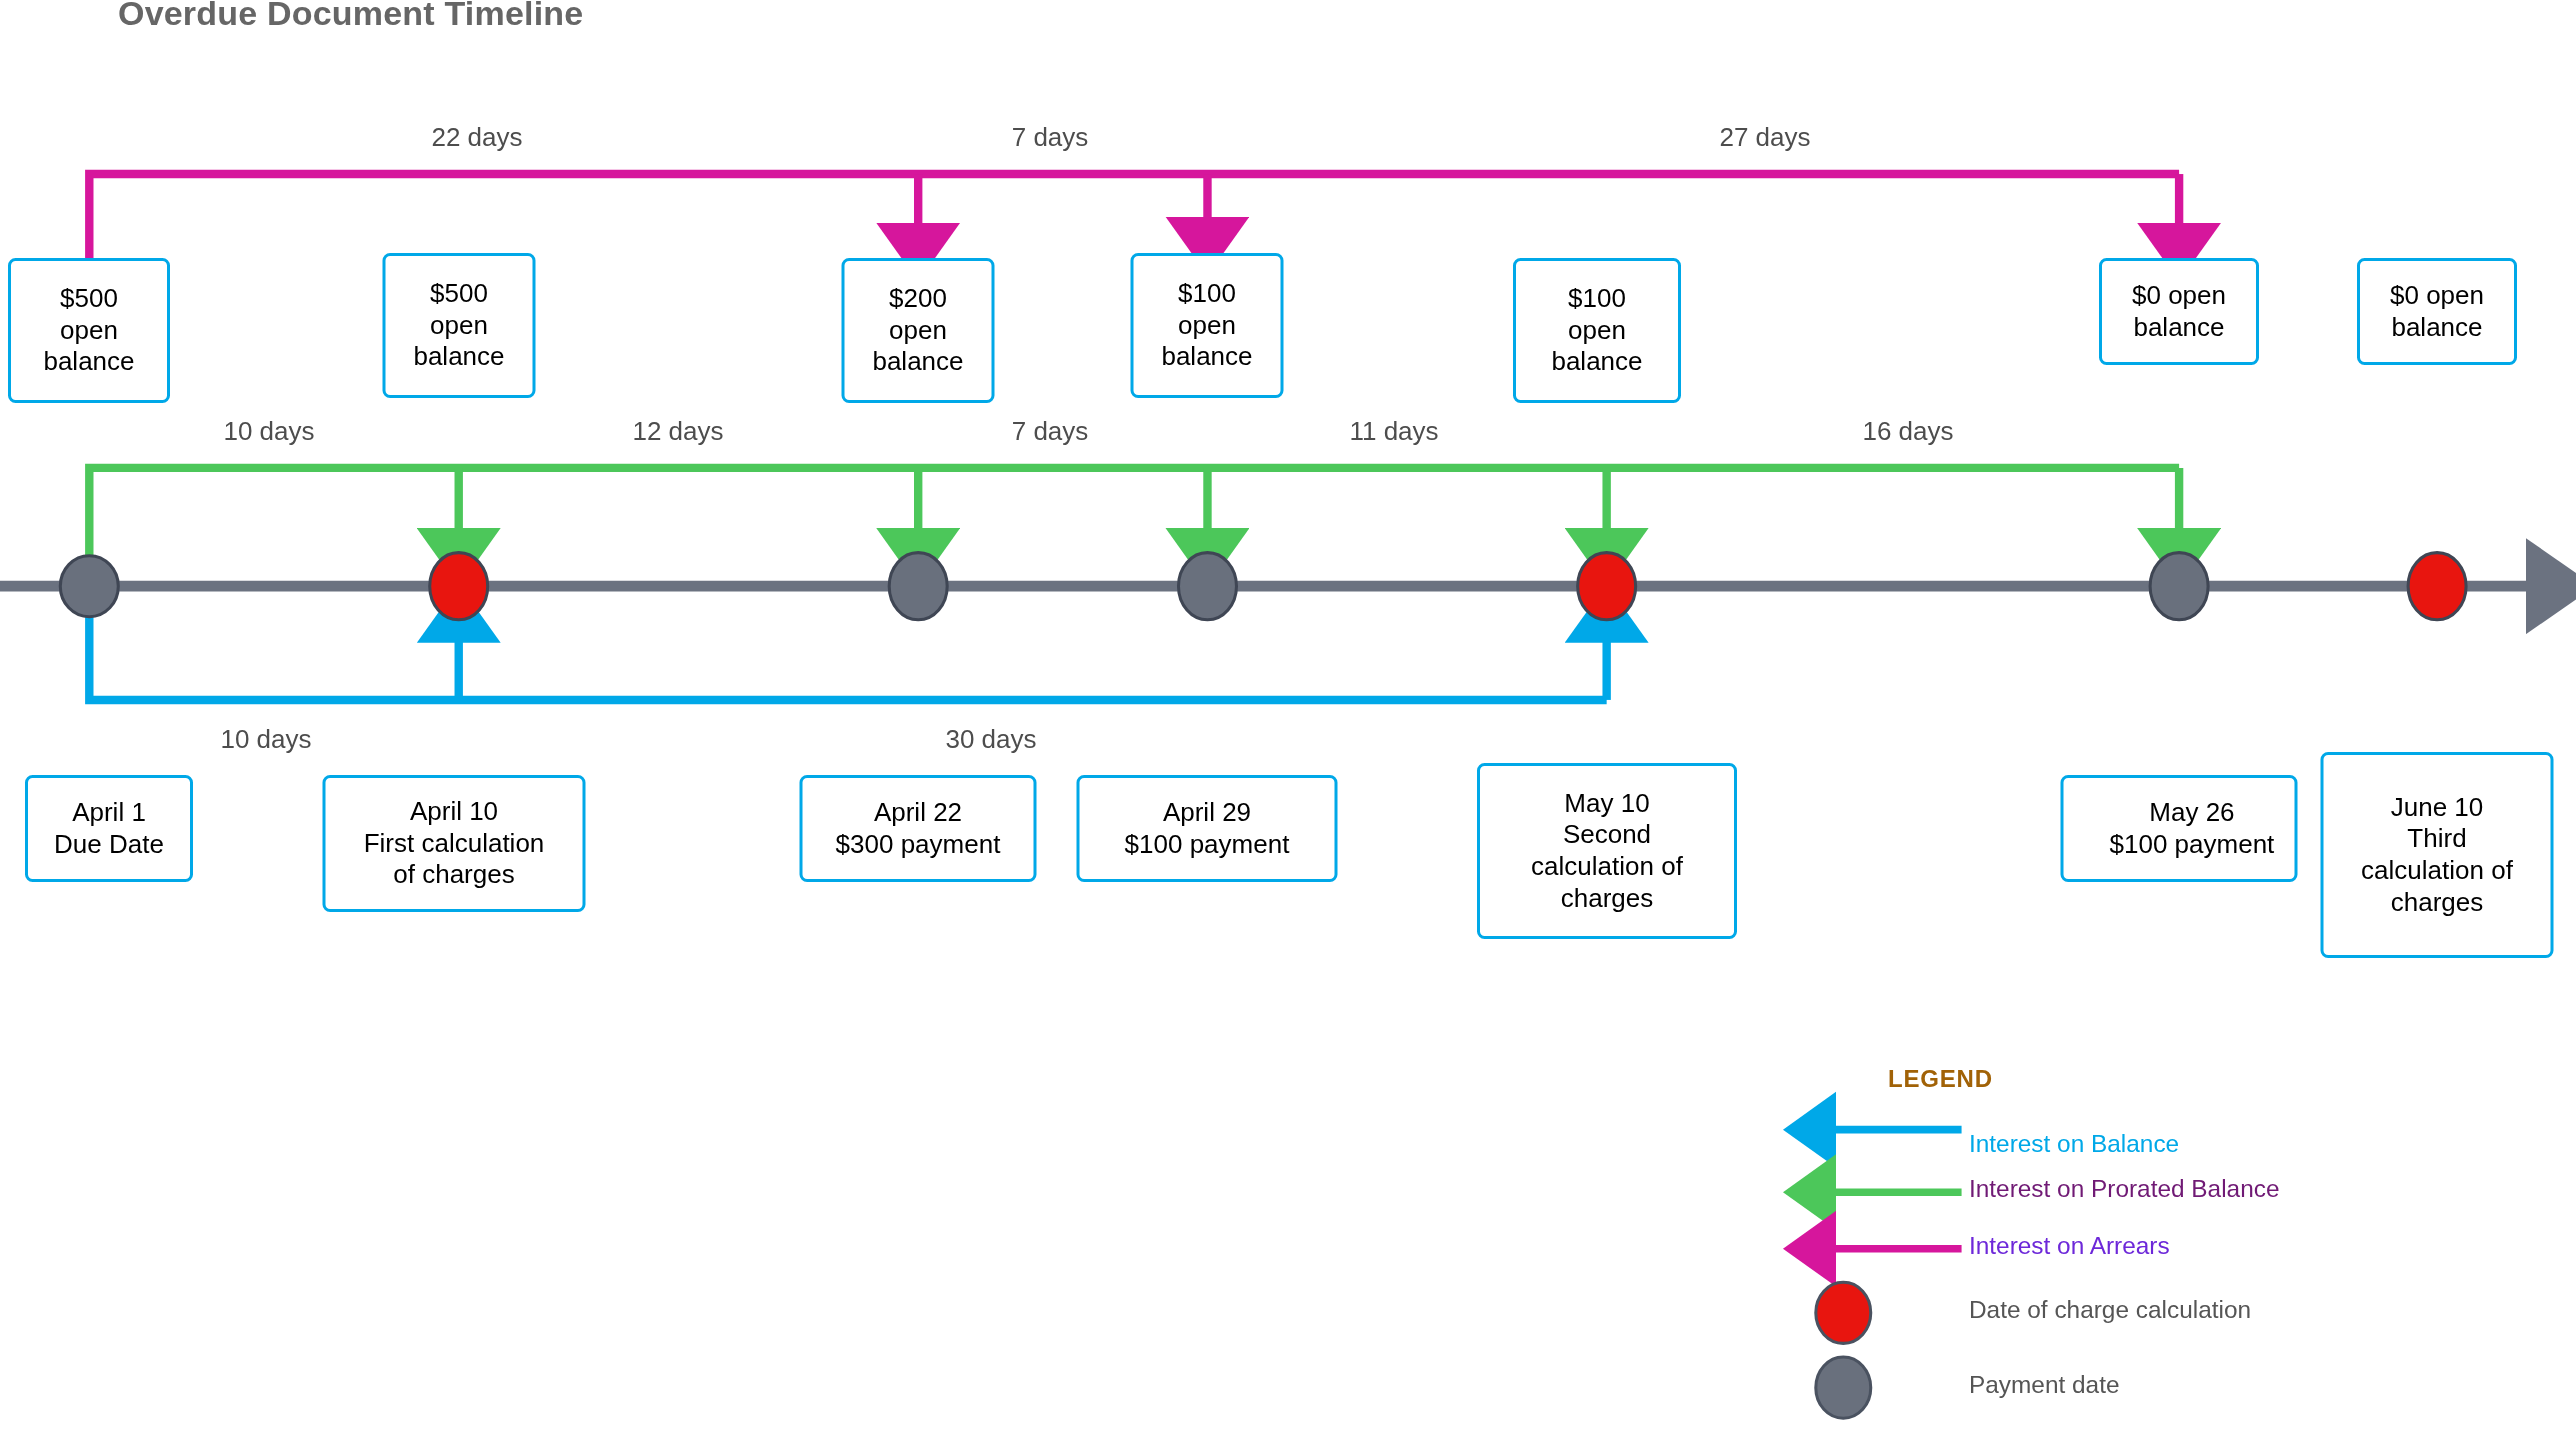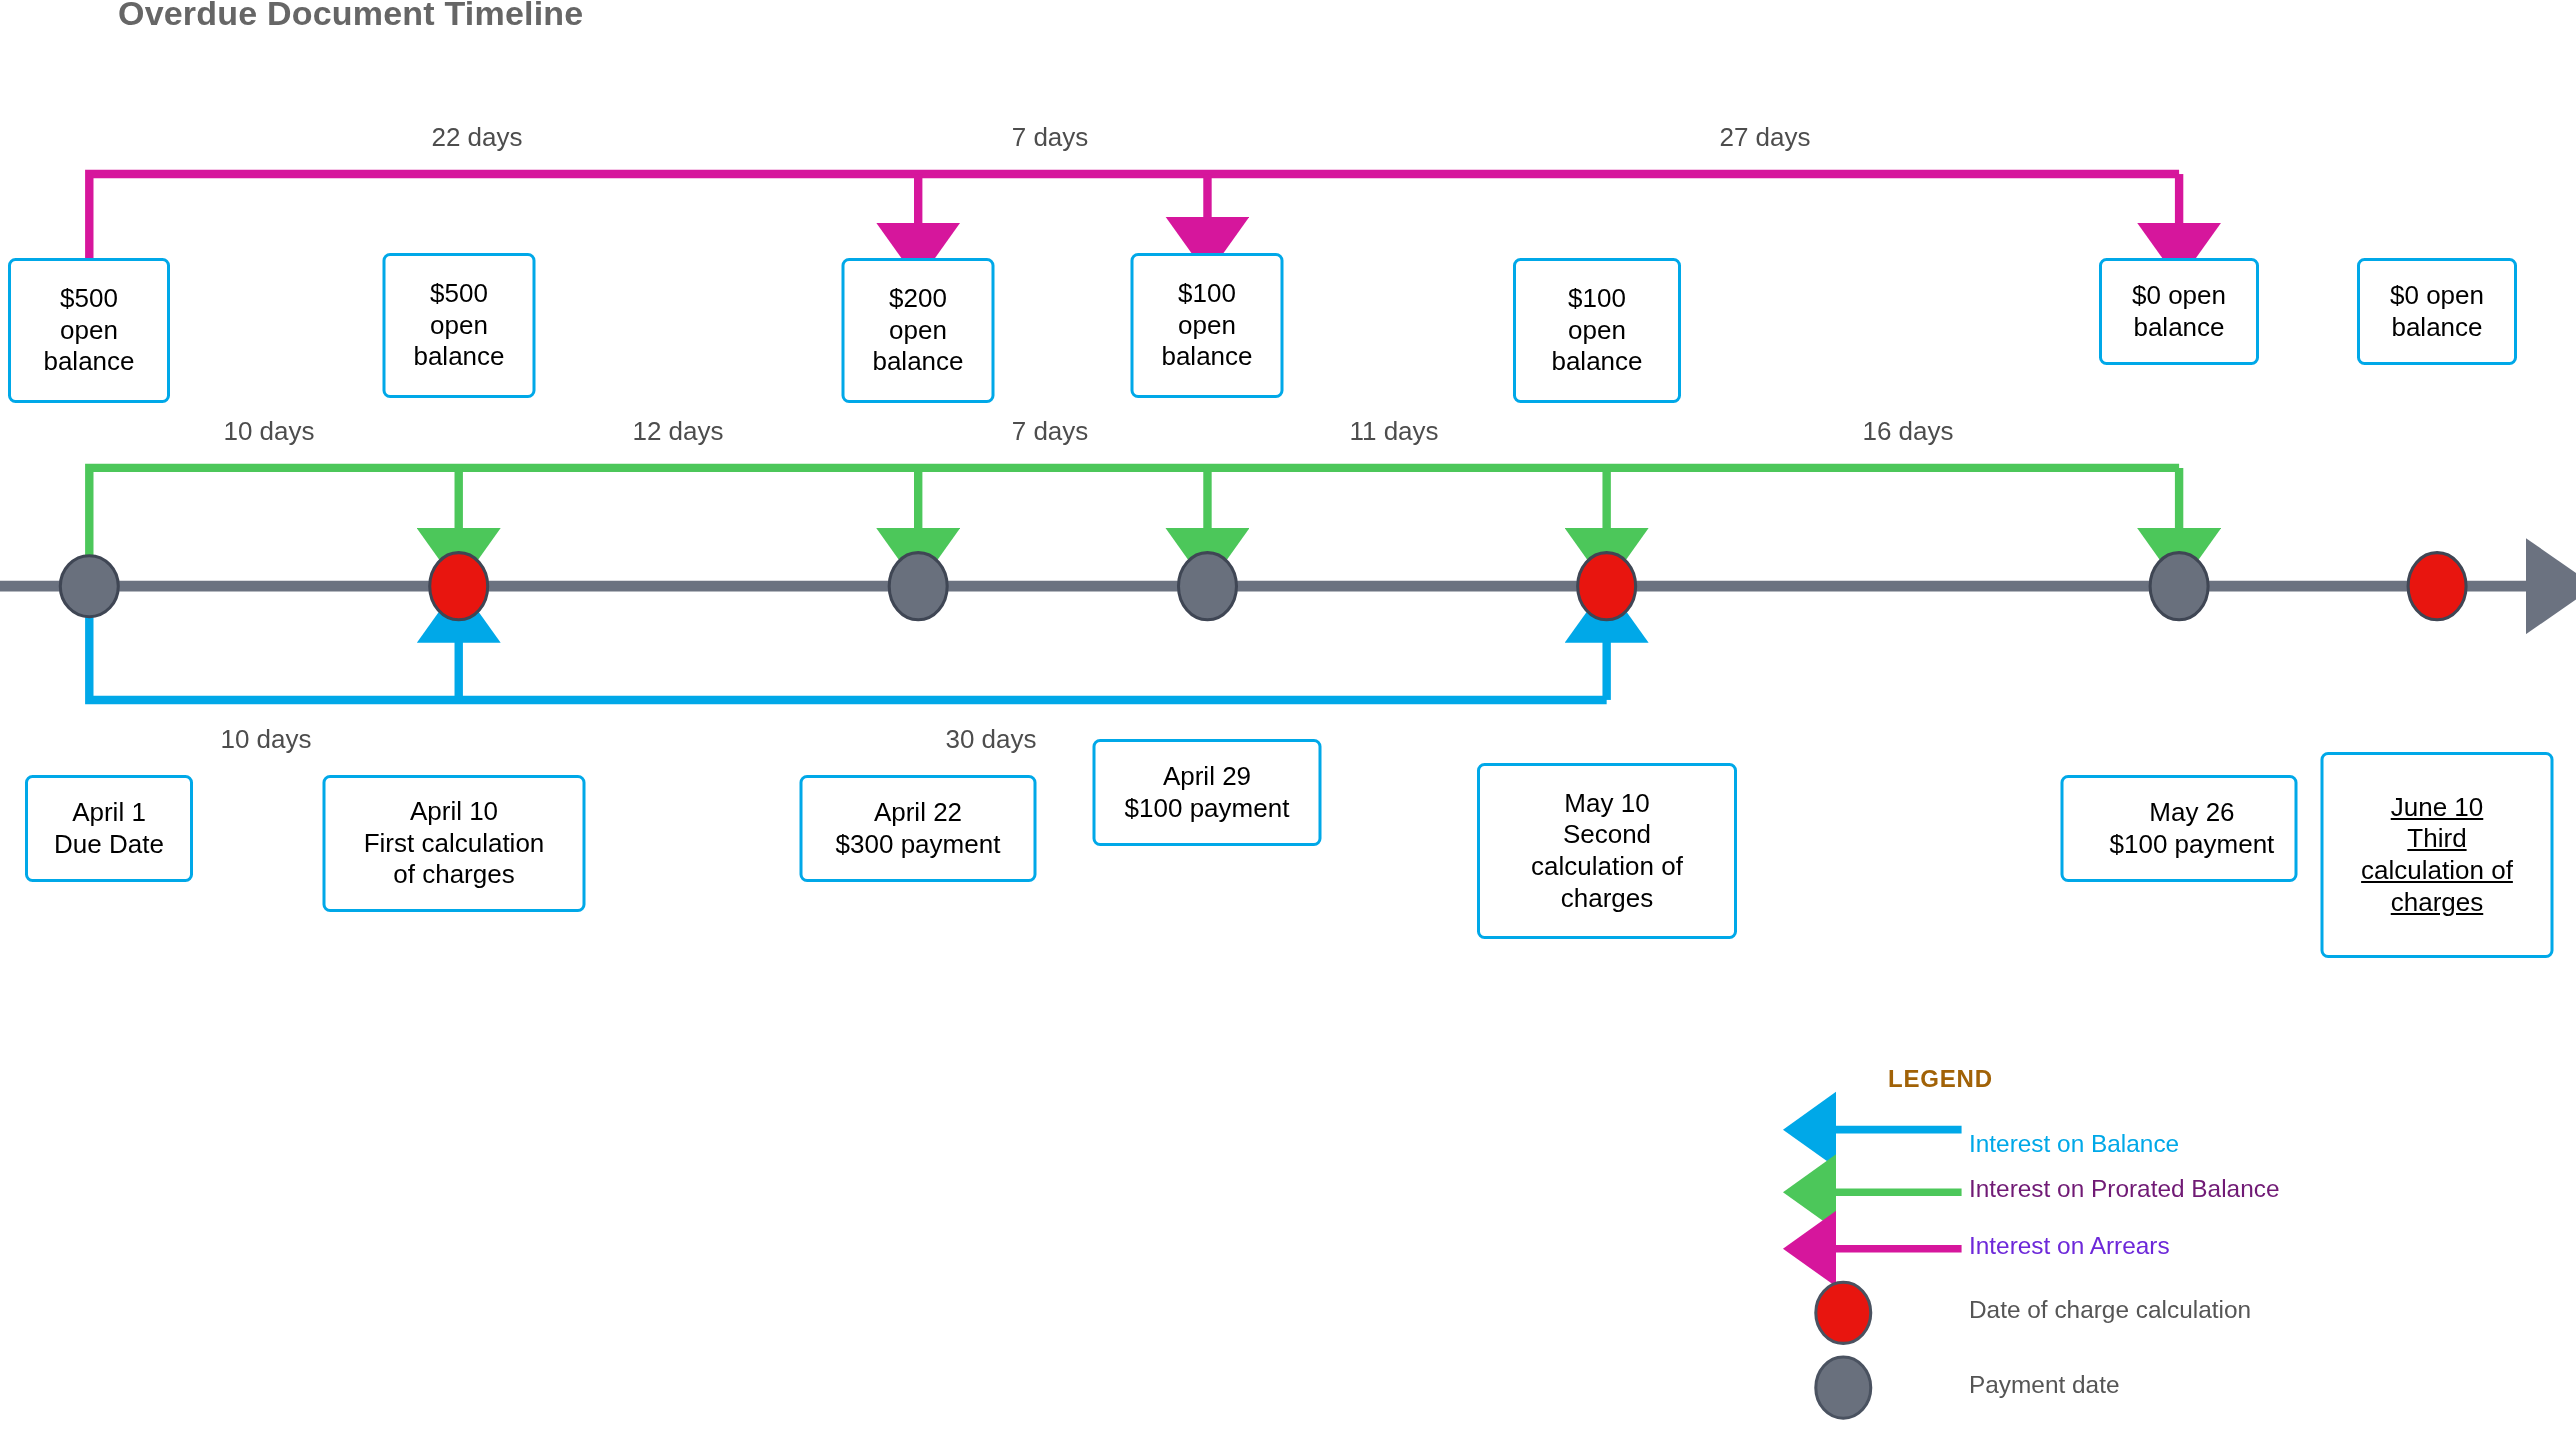--- a/index.html
+++ b/index.html
@@ -139,30 +139,30 @@
   <div id="date-box-layer">
       <div class="nodebox" style="left: 109px; top: 775px; width: 168px; height: 107px;">
         <span>April 1<br>Due Date</span>
       </div>
       <div class="nodebox" style="left: 454px; top: 775px; width: 263px; height: 137px;">
         <span>April 10<br>First calculation<br>of charges</span>
       </div>
       <div class="nodebox" style="left: 918px; top: 775px; width: 237px; height: 107px;">
         <span>April 22<br>$300 payment</span>
       </div>
-      <div class="nodebox" style="left: 1207px; top: 739px; width: 229px; height: 107px;">
+      <div class="nodebox" style="left: 1207px; top: 775px; width: 261px; height: 107px;">
         <span>April 29<br>$100 payment</span>
       </div>
       <div class="nodebox" style="left: 1607px; top: 763px; width: 260px; height: 176px;">
         <span>May 10<br>Second<br>calculation of<br>charges</span>
       </div>
       <div class="nodebox" style="left: 2179px; top: 775px; width: 237px; height: 107px; padding-left: 32px;">
         <span>May 26<br>$100 payment</span>
       </div>
-      <div class="nodebox" style="left: 2437px; top: 752px; width: 233px; height: 206px; text-decoration: underline;">
+      <div class="nodebox" style="left: 2437px; top: 752px; width: 233px; height: 206px;">
         <span>June 10<br>Third<br>calculation of<br>charges</span>
       </div>
     </div>
 
   <div class="legend-title">LEGEND</div>
   <div id="legend-layer">
       <div class="legend-row" style="top: 1113px;">
         <div class="legend-swatch"></div>
         <div class="legend-label" style="color: rgb(0, 168, 232); margin-top: 17px;">Interest on Balance</div>
       </div>

